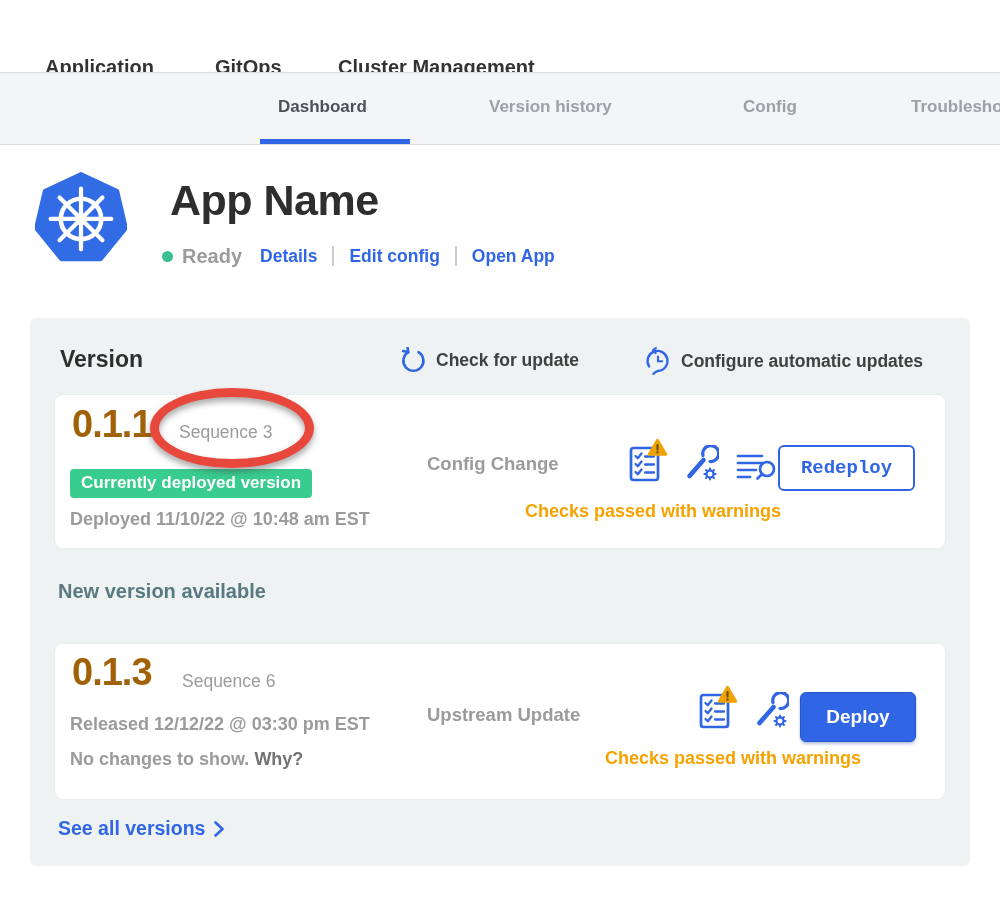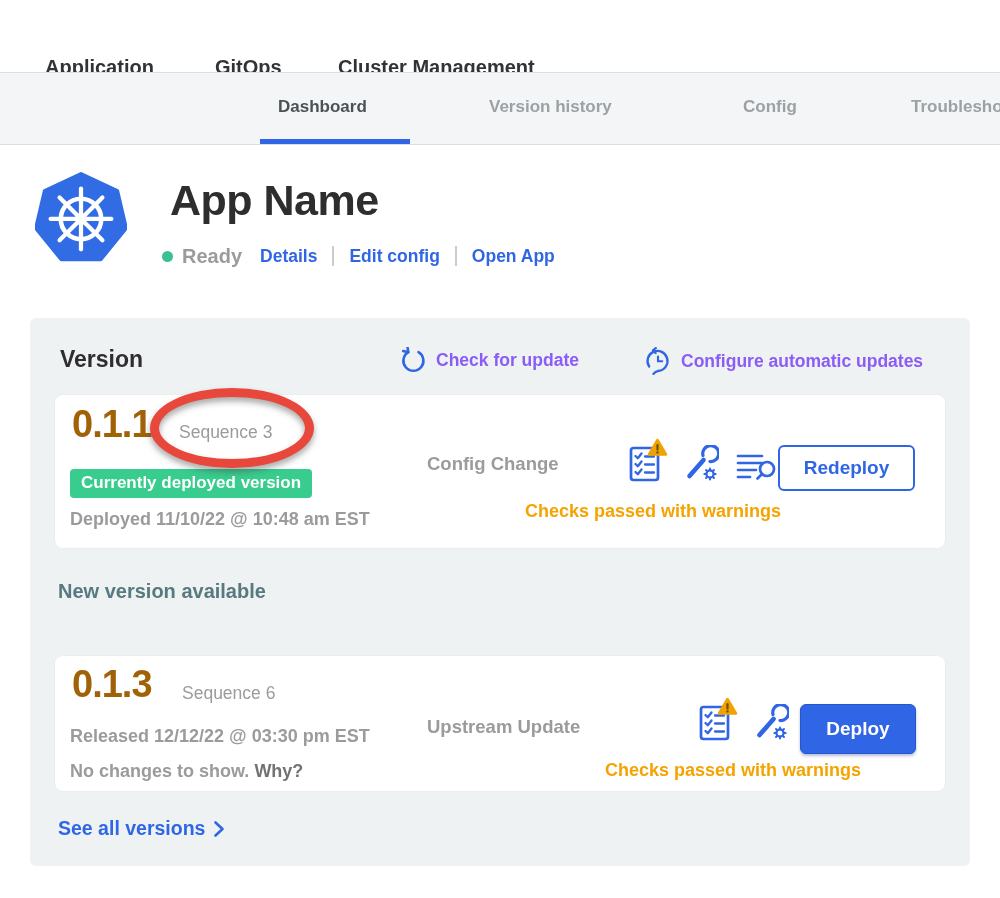--- a/index.html
+++ b/index.html
@@ -23,35 +23,35 @@
   .app-title { position:absolute; left:160px; top:176px; font-size:43px; font-weight:800; letter-spacing:-0.5px; color:#2e2e2e;margin-left:10px; }
   .status-row { position:absolute; left:162px; top:243px; display:flex; align-items:center; height:26px; }
   .status-dot { width:11px; height:11px; border-radius:50%; background:#3bc190; margin-right:9px; }
   .status-text { font-size:20px; font-weight:700; color:#9b9b9b; margin-right:18px; }
   .hlink { font-size:17.5px; font-weight:700; color:#3066e5; cursor:pointer; }
   .vsep { width:2px; height:20px; background:#c9cdce; margin:0 15px; }
   
   .panel { position:absolute; left:30px; top:318px; width:940px; height:548px; background:#eef2f3; border-radius:6px; }
   .panel-title { position:absolute; left:30px; top:28px; font-size:23px; font-weight:700; color:#2e2e2e; }
   .panel-action { position:absolute; top:29px; display:flex; align-items:center; cursor:pointer; }
-  .panel-action .lbl { font-size:17.5px; font-weight:700; color:#8b5cf6; margin-left:9px; white-space:nowrap; }
+  .panel-action .lbl { font-size:17.5px; font-weight:700; color:#404040; margin-left:9px; white-space:nowrap; }
   .card { position:absolute; left:25px; width:890px; background:#fff; border-radius:8px; box-shadow:0 0 0 1px rgba(0,0,0,0.02); }
   .card1 { top:77px; height:153px; }
-  .card2 { top:338px; height:135px; }
+  .card2 { top:326px; height:155px; }
   .ver-num { position:absolute; font-size:38px; font-weight:800; color:#a16207; letter-spacing:-1px; }
   .seq { position:absolute; font-size:17.5px; font-weight:400; color:#9b9b9b; }
   .badge { position:absolute; left:15px; top:74px; background:#38cc8e; color:#fff; font-size:17px; font-weight:700;
     padding:4px 11px 5px; border-radius:4px; }
   .meta { position:absolute; font-size:18px; font-weight:600; color:#9b9b9b; white-space:nowrap; }
   .source { position:absolute; font-size:18.5px; font-weight:700; color:#9b9b9b; white-space:nowrap; }
   .icons-row { position:absolute; display:flex; align-items:flex-end; gap:17px; }
   .checks { position:absolute; width:380px; text-align:center; font-size:18px; font-weight:700; color:#f5a300; white-space:nowrap; }
   .btn { position:absolute; display:flex; align-items:center; justify-content:center;
     border-radius:6px; font-size:19px; font-weight:700; font-family:inherit; cursor:pointer; }
-  .btn-outline { left:723px; top:50px; width:137px; height:46px; background:#fff; border:2px solid #3066e5; color:#3066e5; }
+  .btn-outline { left:723px; top:50px; width:137px; height:46px; background:#fff; border:2px solid #3066e5; color:#3066e5;font-family:Liberation Mono, monospace; }
   .btn-primary { left:745px; top:48px; width:116px; height:50px; background:#3066e5; border:1px solid #2557c9; color:#fff;
     box-shadow:0 2px 3px rgba(40,70,160,0.35); }
   .new-version-heading { position:absolute; left:28px; top:262px; font-size:20px; font-weight:700; color:#57797f; }
   .see-all { position:absolute; left:28px; top:499px; display:flex; align-items:center; gap:8px;
     font-size:19.5px; font-weight:700; color:#3066e5; cursor:pointer; }
   .why-link { color:#737373; font-weight:700; cursor:pointer; }
   
   .annotation-ellipse { position:absolute; left:150px; top:388px; width:164px; height:80px;
     border:9px solid #e8483b; border-radius:50%; z-index:6; pointer-events:none;
     filter:drop-shadow(0 4px 3px rgba(60,60,60,0.45)); }

